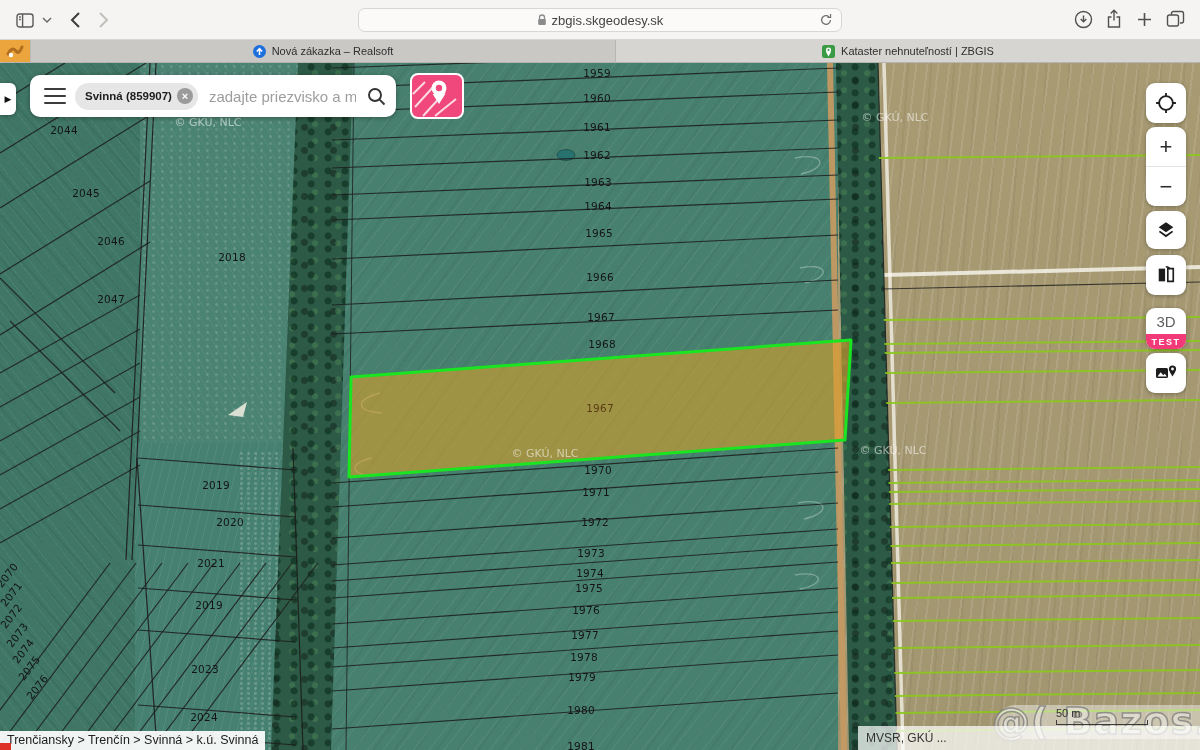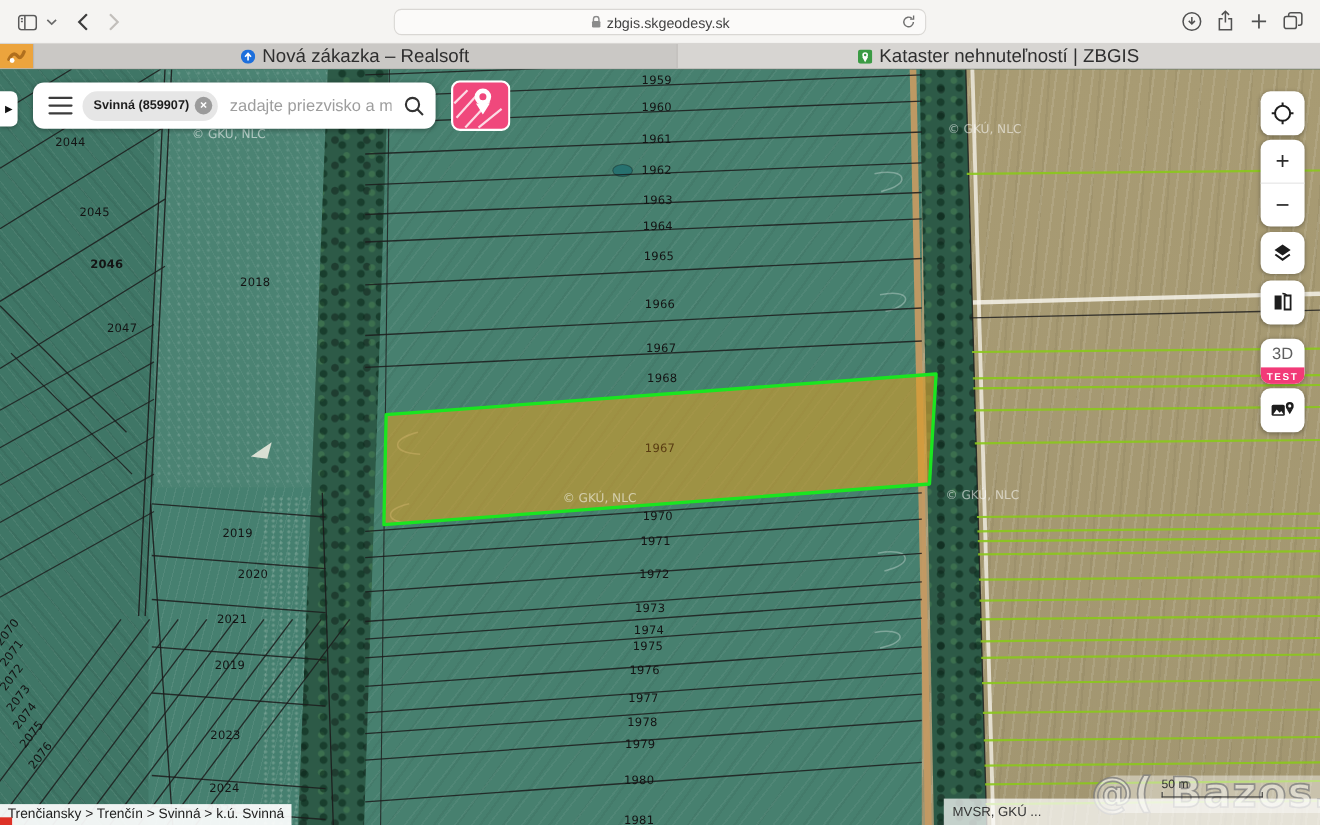--- a/index.html
+++ b/index.html
@@ -11,21 +11,21 @@
               border-bottom:1px solid #d8d6d3;}
   .chrome-ico{position:absolute;display:flex;align-items:center;justify-content:center;color:#515151;}
   #urlbar{position:absolute;left:358px;top:8px;width:484px;height:24px;background:#fbfaf9;
           border:1px solid #d9d7d4;border-radius:7px;display:flex;align-items:center;justify-content:center;
           gap:5px;color:#444;font-size:13px;}
   #reload-btn{position:absolute;right:8px;top:3px;}
   
   #tabbar{position:absolute;left:0;top:40px;width:1200px;height:23px;background:#cccac7;
           border-bottom:1px solid #b6b4b1;display:flex;}
   #pinned-tab{width:30px;height:100%;background:#eca43d;display:flex;align-items:center;justify-content:center;}
-  .tab{flex:1;display:flex;align-items:center;justify-content:center;gap:6px;font-size:17px;color:#2e2e2e;
+  .tab{flex:1;display:flex;align-items:center;justify-content:center;gap:6px;font-size:11px;color:#2e2e2e;
        border-left:1px solid #b9b7b4;}
   .tab.inactive{background:#cac8c5;}
   .tab.active{background:#d7d5d2;}
   .favicon{width:13px;height:13px;display:inline-flex;}
   
   #map{position:absolute;left:0;top:63px;width:1200px;height:687px;overflow:hidden;background:#47806f;cursor:default;}
   .layer{position:absolute;left:0;top:0;width:1200px;height:687px;}
   #field-left{position:absolute;left:0;top:0;width:345px;height:687px;background:#3f7666;
     background-image:repeating-linear-gradient(52deg,rgba(255,255,255,.055) 0 1px,transparent 1px 9px),
                      repeating-linear-gradient(49deg,rgba(0,0,0,.06) 0 2px,transparent 2px 14px);}
@@ -324,21 +324,21 @@
         <span style="left: 590px; top: 510px; color: rgb(20, 20, 20); transform: translate(-50%, -50%);">1974</span>
         <span style="left: 589px; top: 525px; color: rgb(20, 20, 20); transform: translate(-50%, -50%);">1975</span>
         <span style="left: 586px; top: 547px; color: rgb(20, 20, 20); transform: translate(-50%, -50%);">1976</span>
         <span style="left: 585px; top: 572px; color: rgb(20, 20, 20); transform: translate(-50%, -50%);">1977</span>
         <span style="left: 584px; top: 594px; color: rgb(20, 20, 20); transform: translate(-50%, -50%);">1978</span>
         <span style="left: 582px; top: 614px; color: rgb(20, 20, 20); transform: translate(-50%, -50%);">1979</span>
         <span style="left: 581px; top: 647px; color: rgb(20, 20, 20); transform: translate(-50%, -50%);">1980</span>
         <span style="left: 581px; top: 683px; color: rgb(20, 20, 20); transform: translate(-50%, -50%);">1981</span>
         <span style="left: 64px; top: 67px; color: rgb(20, 20, 20); transform: translate(-50%, -50%);">2044</span>
         <span style="left: 86px; top: 130px; color: rgb(20, 20, 20); transform: translate(-50%, -50%);">2045</span>
-        <span style="left: 97px; top: 178px; color: rgb(20, 20, 20); transform: translate(-50%, -50%); font-weight: bold;">2046</span>
+        <span style="left: 111px; top: 178px; color: rgb(20, 20, 20); transform: translate(-50%, -50%);">2046</span>
         <span style="left: 111px; top: 236px; color: rgb(20, 20, 20); transform: translate(-50%, -50%);">2047</span>
         <span style="left: 232px; top: 194px; color: rgb(20, 20, 20); transform: translate(-50%, -50%);">2018</span>
         <span style="left: 216px; top: 422px; color: rgb(20, 20, 20); transform: translate(-50%, -50%);">2019</span>
         <span style="left: 214px; top: 459px; color: rgb(20, 20, 20); transform: translate(-50%, -50%); margin-left: 16px;">2020</span>
         <span style="left: 211px; top: 500px; color: rgb(20, 20, 20); transform: translate(-50%, -50%);">2021</span>
         <span style="left: 209px; top: 542px; color: rgb(20, 20, 20); transform: translate(-50%, -50%);">2019</span>
         <span style="left: 205px; top: 606px; color: rgb(20, 20, 20); transform: translate(-50%, -50%);">2023</span>
         <span style="left: 204px; top: 654px; color: rgb(20, 20, 20); transform: translate(-50%, -50%);">2024</span>
         <span style="left: 202px; top: 673px; color: rgb(20, 20, 20); transform: translate(-50%, -50%);">2025</span>
         <span style="left: 7px; top: 512px; color: rgb(20, 20, 20); transform: translate(-50%, -50%) rotate(-52deg);">2070</span>

